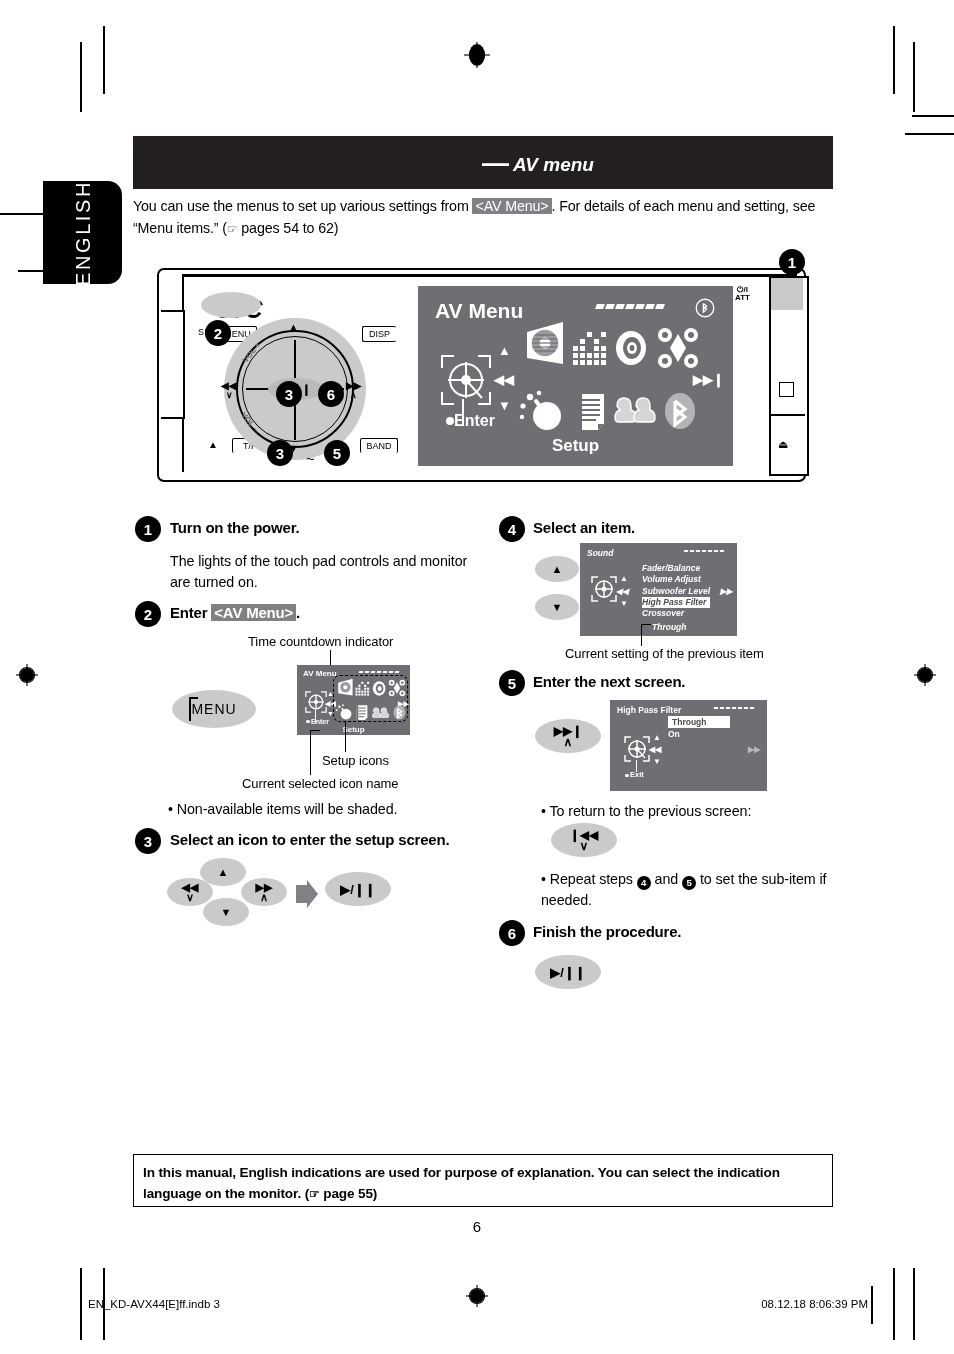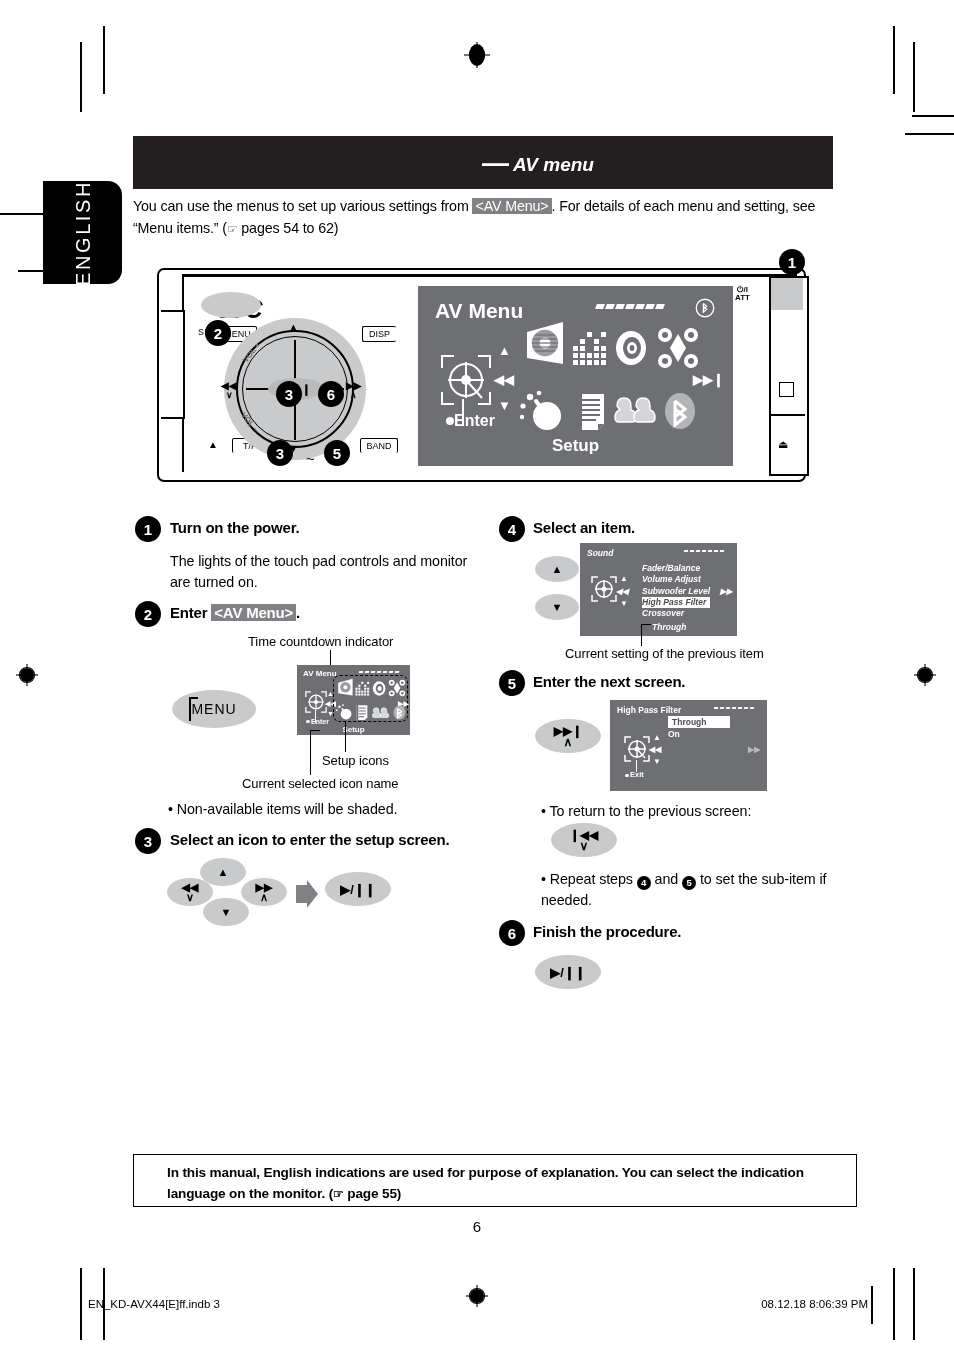--- a/index.html
+++ b/index.html
@@ -118,21 +118,21 @@
   .pad .g1{font-size:11px;font-weight:bold;}
   .pad .g2{font-size:11px;font-weight:bold;margin-top:-1px;}
   .menu-btn{position:absolute;width:84px;height:38px;background:#c9cacc;border-radius:50%;
             display:flex;align-items:center;justify-content:center;font-size:14px;letter-spacing:1px;}
   .menu-btn::before{content:"";position:absolute;left:17px;top:7px;width:1.6px;height:24px;background:#000;}
   .menu-btn::after{content:"";position:absolute;left:17px;top:7px;width:9px;height:1.6px;background:#000;}
 
   .fat-arrow{position:absolute;}
 
   
-  #note{position:absolute;left:133px;top:1154px;width:698px;height:51px;border:1.4px solid #000;padding-left:24px;}
+  #note{position:absolute;left:133px;top:1154px;width:698px;height:51px;border:1.4px solid #000;}
   #note p{margin:0;padding:7px 9px;font-size:13.6px;font-weight:bold;line-height:1.55;letter-spacing:-.15px;}
   #page-no{position:absolute;left:0;right:0;top:1218px;text-align:center;font-size:15px;}
   #footer{position:absolute;left:0;right:0;top:1285px;height:1px;}
   #footer .fl{position:absolute;left:88px;top:0;font-size:11.5px;}
   #footer .fr{position:absolute;right:86px;top:0;font-size:11.5px;}
   .frule{position:absolute;background:#000;}
 </style>
 </head>
 <body>
 

